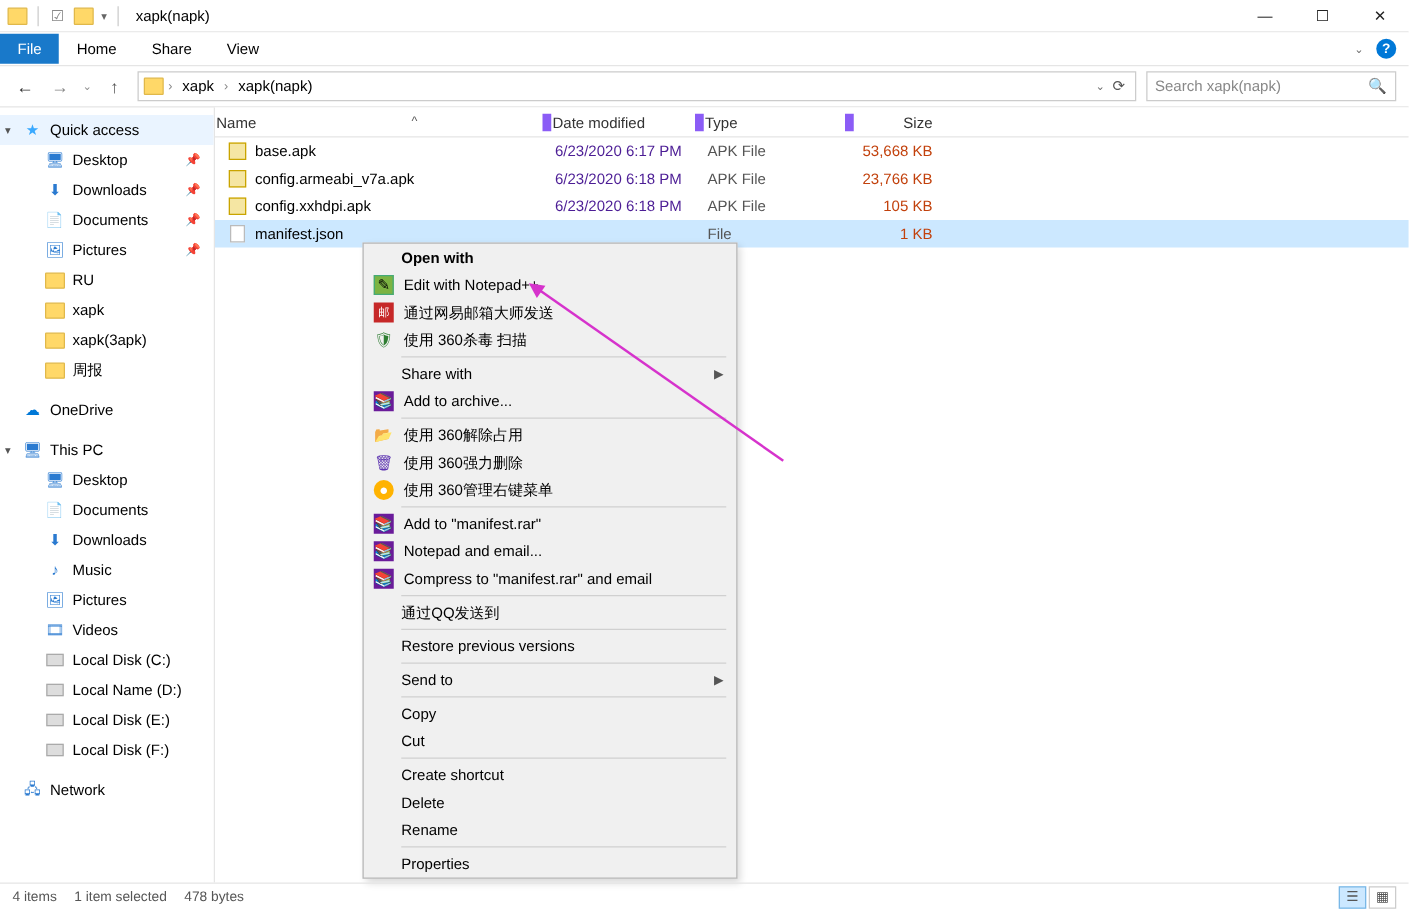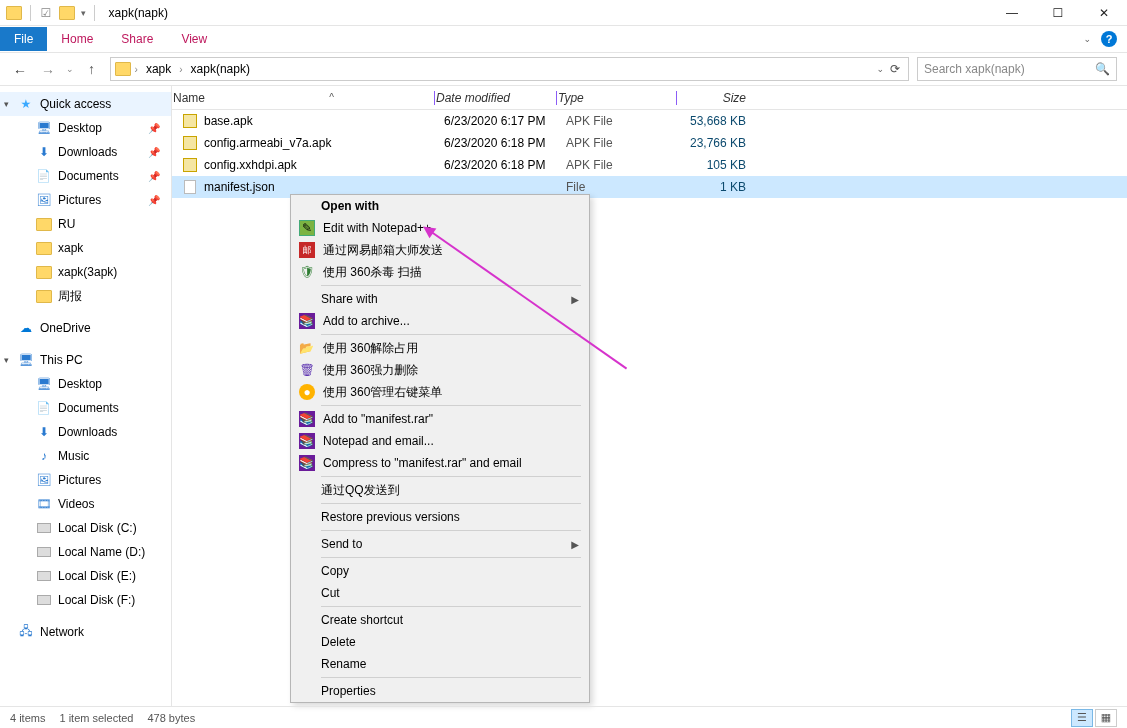--- a/index.html
+++ b/index.html
@@ -12,21 +12,21 @@
 .qat-sep { width: 1px; height: 16px; background: #ccc; margin: 0 2px; }
 .qat-check { width: 14px; height: 14px; display: flex; align-items: center; justify-content: center; color: #888; }
 .title-text { margin-left: 6px; font-size: 12px; }
 .chev-down-sm { font-size: 9px; color: #666; }
 .win-controls { margin-left: auto; display: flex; }
 .win-btn { width: 46px; height: 26px; display: flex; align-items: center; justify-content: center; font-size: 12px; color: #222; }
 
 
 .ribbon { height: 26px; display: flex; align-items: center; padding-left: 0; background: #fff; }
 .file-tab { background: #1979ca; color: #fff; padding: 5px 14px; font-size: 12px; }
-.rib-tab { padding: 5px 14px; font-size: 12px; color: #be185d; }
+.rib-tab { padding: 5px 14px; font-size: 12px; color: #000000; }
 .rib-collapse { margin-left: auto; display: flex; align-items: center; gap: 10px; padding-right: 10px; }
 .help-badge { width: 16px; height: 16px; border-radius: 50%; background: #0078d7; color: #fff; font-size: 11px; display: flex; align-items: center; justify-content: center; font-weight: bold; }
 
 
 .navbar { height: 34px; display: flex; align-items: center; gap: 8px; padding: 0 10px; border-top: 1px solid #e5e5e5; border-bottom: 1px solid #e5e5e5; }
 .nav-arrow { width: 20px; height: 20px; display: flex; align-items: center; justify-content: center; color: #888; font-size: 14px; }
 .nav-arrow.enabled { color: #333; }
 .chev-down-nav { font-size: 9px; color: #888; }
 .nav-up { color: #555; font-size: 14px; }
 .address { flex: 1; height: 24px; border: 1px solid #ccc; display: flex; align-items: center; padding: 0 4px; gap: 2px; font-size: 12px; }
@@ -60,29 +60,29 @@
 
 
 .filepane { flex: 1; background: #fff; }
 .columns { display: flex; border-bottom: 1px solid #e5e5e5; height: 24px; align-items: center; font-size: 12px; color: #333; }
 .col { padding-left: 1px; position: relative; }
 .col.name { width: 262px; display: flex; align-items: center; }
 .col.name::after { content: "^"; font-size: 10px; color: #555; margin-left: auto; margin-right: 100px; }
 .col.dm { width: 122px; }
 .col.type { width: 120px; }
 .col.size { width: 80px; text-align: right; padding-right: 10px; }
-.col + .col { border-left: 1px solid #8b5cf6; font-style: italic; }
+.col + .col { border-left: 7px solid #8b5cf6; }
 
 .row { display: flex; height: 22px; align-items: center; font-size: 12px; }
 .row.selected { background: #cce8ff; }
 .cell { padding-left: 10px; }
 .cell.name { width: 262px; display: flex; align-items: center; gap: 6px; }
-.cell.dm { width: 122px; color: #000000; }
+.cell.dm { width: 122px; color: #4c1d95; }
 .cell.type { width: 120px; color: #555; }
-.cell.size { width: 80px; text-align: right; padding-right: 10px; color: #0c4a6e; }
+.cell.size { width: 80px; text-align: right; padding-right: 10px; color: #c2410c; }
 .file-ico { width: 16px; height: 16px; display: flex; align-items: center; justify-content: center; }
 .apk-ico { background: #f5e6a3; border: 1px solid #c9a400; width: 14px; height: 14px; }
 .json-ico { border: 1px solid #bbb; width: 12px; height: 14px; background: #fff; }
 
 
 .ctxmenu { position: absolute; left: 290px; top: 194px; width: 300px; background: #f0f0f0; border: 1px solid #b6b6b6; box-shadow: 3px 3px 6px rgba(0,0,0,0.15); font-size: 12px; }
 .ctx-item { display: flex; align-items: center; height: 22px; padding-left: 8px; gap: 8px; }
 .ctx-bold { font-weight: bold; }
 .ctx-ico { width: 16px; height: 16px; display: flex; align-items: center; justify-content: center; }
 .ctx-sep { height: 1px; background: #d0d0d0; margin: 2px 8px 2px 30px; }

